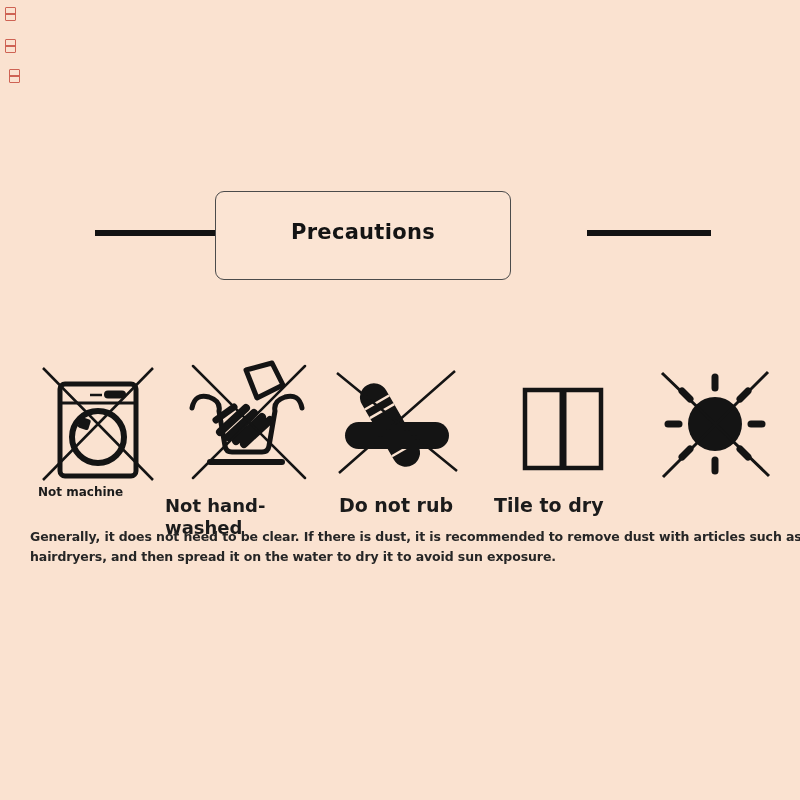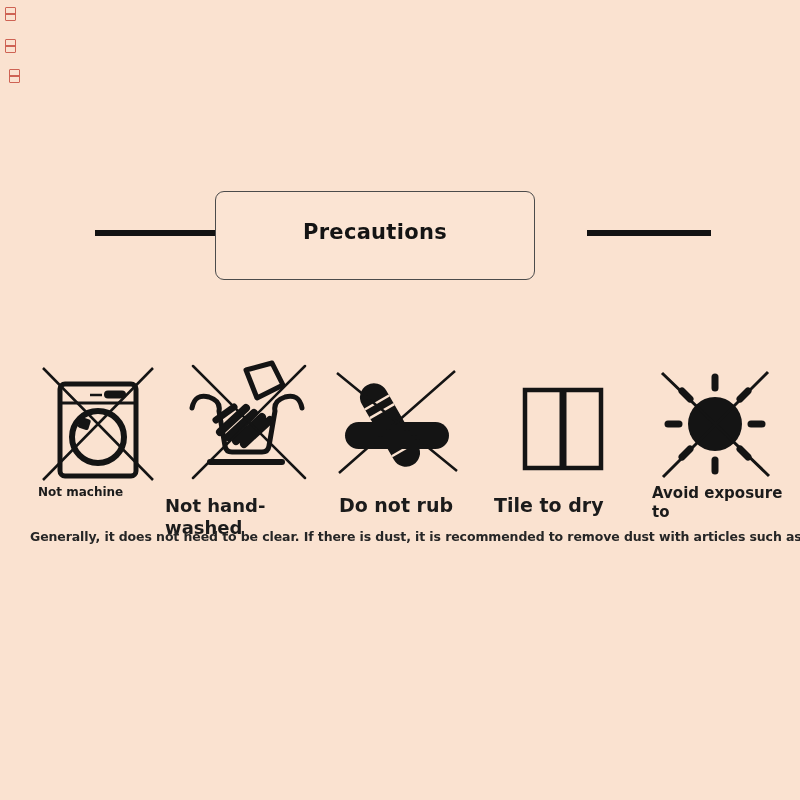--- a/index.html
+++ b/index.html
@@ -17,21 +17,21 @@
   .wm::after{content:"";position:absolute;left:0;right:0;top:45%;height:1.5px;background:#c0392b;}
   .wm1{left:5px;top:7px;}
   .wm2{left:5px;top:39px;}
   .wm3{left:9px;top:69px;}
 
   
   .rule{position:absolute;height:6px;background:#121212;top:230px;}
   .rule-left{left:95px;width:121px;}
   .rule-right{left:587px;width:124px;}
   .title-box{
-    position:absolute;left:215px;top:191px;width:320px;height:89px;
+    position:absolute;left:215px;top:191px;width:296px;height:89px;
     border:1.5px solid #4b4b4b;border-radius:9px;
     background:#fbe4d3;
     box-sizing:border-box;
   }
   .title-text{
     position:absolute;left:0;right:0;top:28px;
     text-align:center;
     font-size:21px;font-weight:bold;letter-spacing:.3px;color:#141414;
   }
 
@@ -135,21 +135,21 @@
     <div class="lbl lbl-2">
       <div>Not hand-washed</div>
     </div>
     <div class="lbl lbl-3">
       <div>Do not rub</div>
     </div>
     <div class="lbl lbl-4">
       <div>Tile to dry</div>
     </div>
     <div class="lbl lbl-5">
-      <div>Avoid exposure to</div>
     </div>
   </div>
 
   <div class="footer">
     <div>Generally, it does not need to be clear. If there is dust, it is recommended to remove dust with articles such as combs and</div>
+    <div>hairdryers, and then spread it on the water to dry it to avoid sun exposure.</div>
   </div>
 
 </div>
 
 </body></html>

